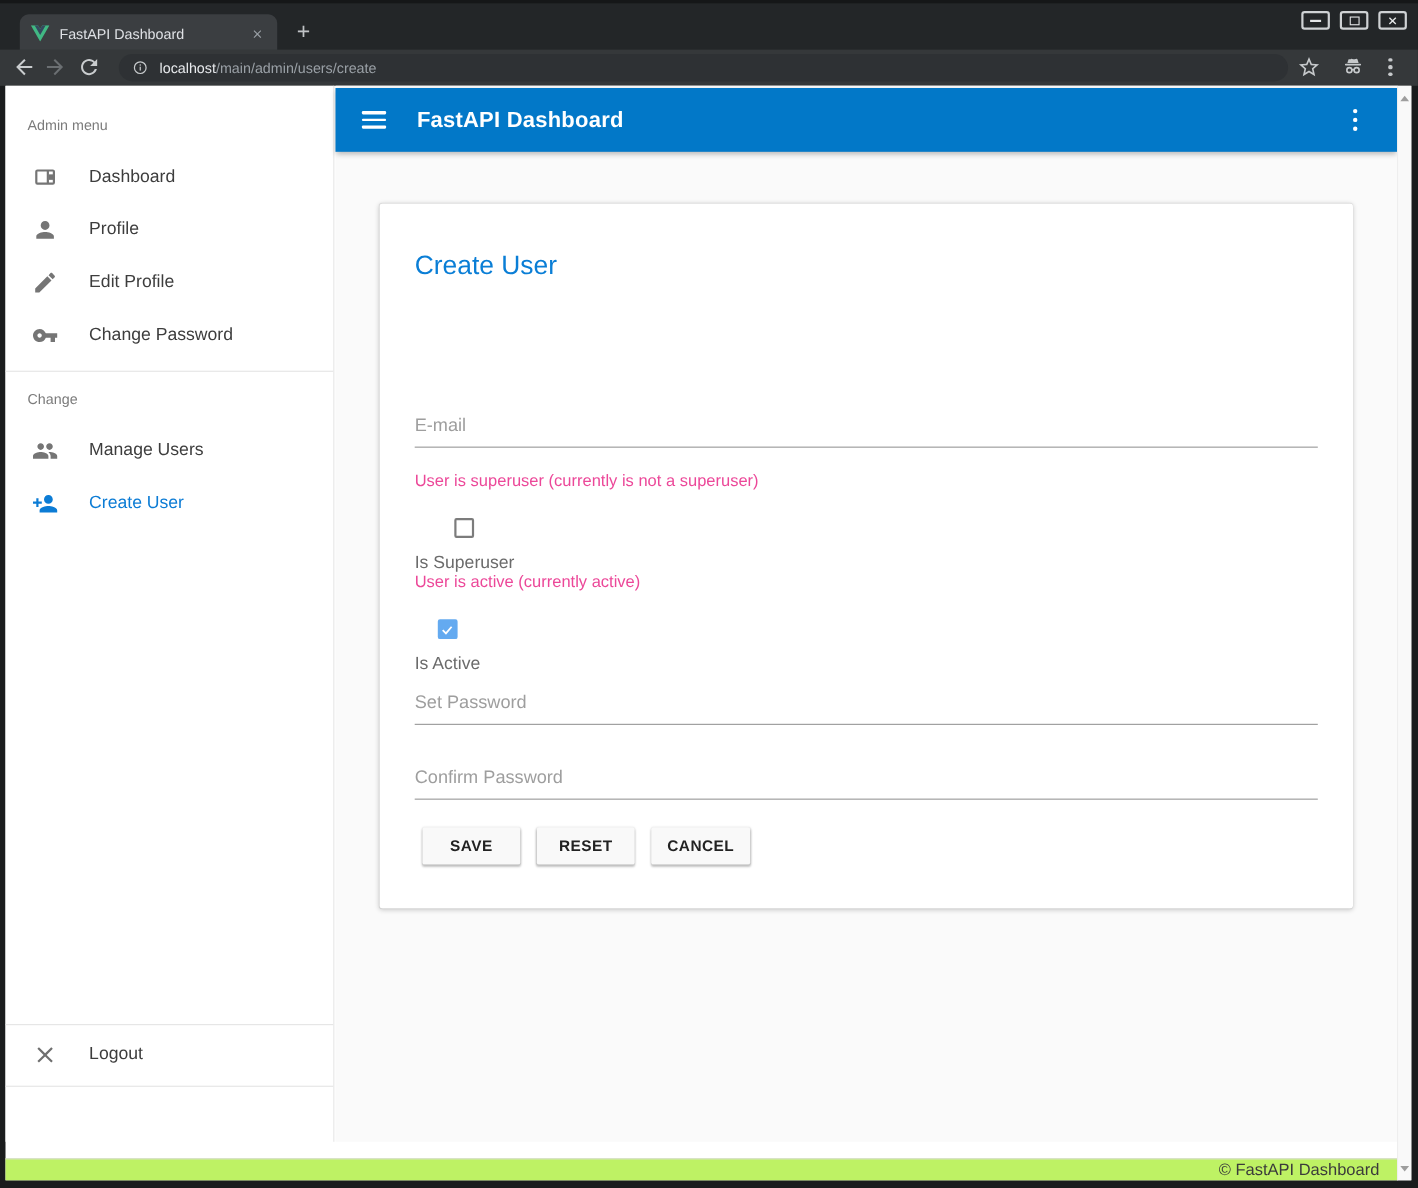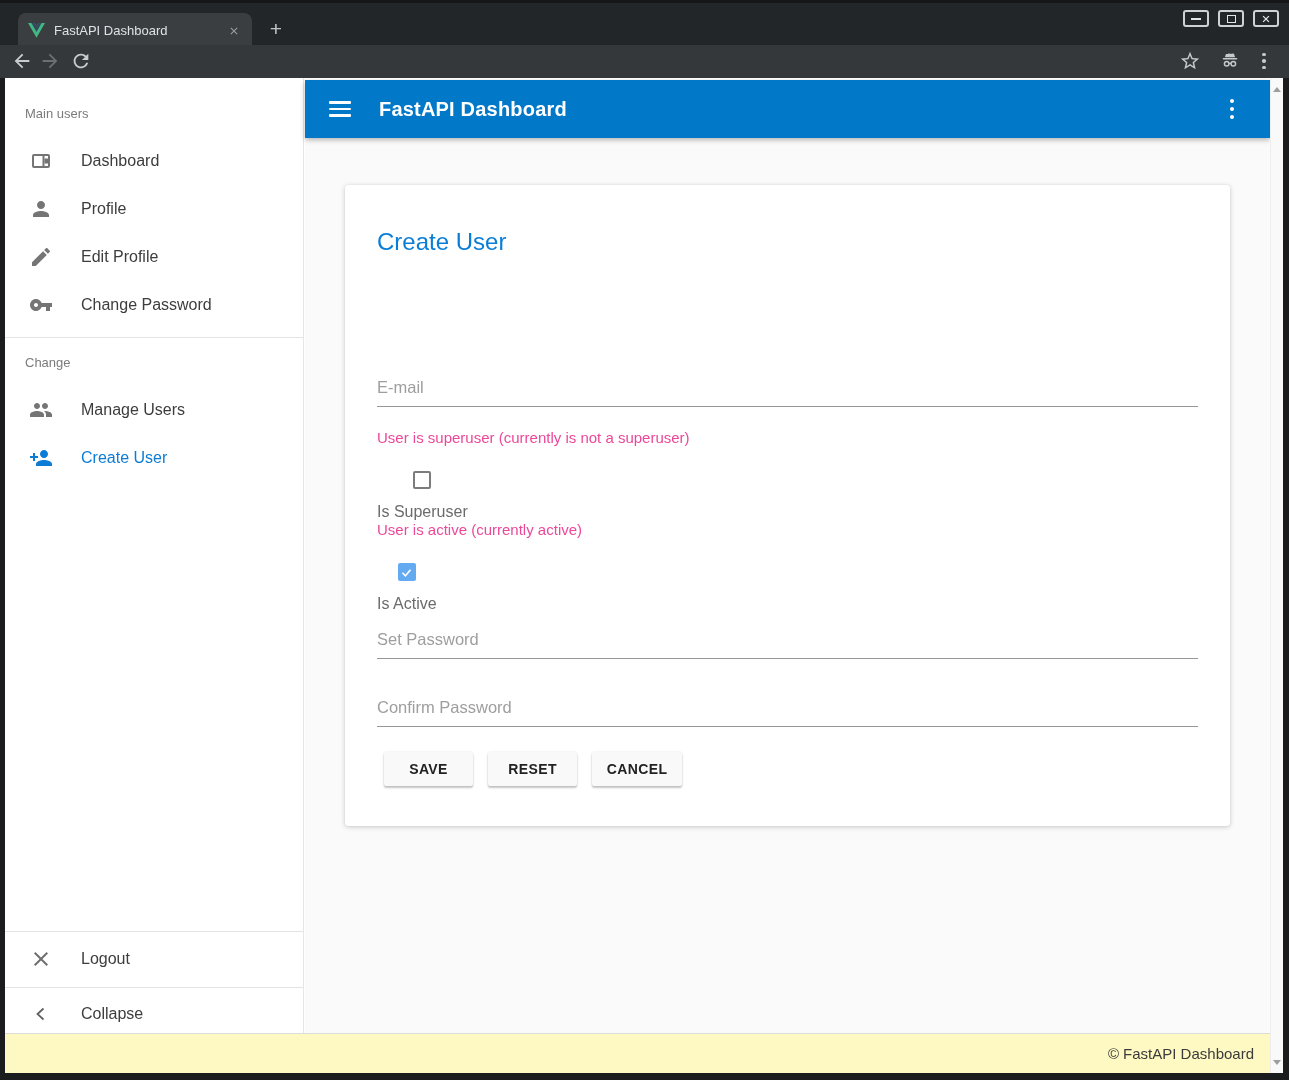--- a/index.html
+++ b/index.html
@@ -51,21 +51,21 @@
   .fld { position:absolute; left:32px; right:32px; height:32px; border:none; border-bottom:1px solid #979797; background:transparent; font-size:16.5px; color:#333; font-family:"Liberation Sans", sans-serif; padding:0 0 6px 0; outline:none; }
   .fld::placeholder { color:#9e9e9e; opacity:1; }
   .helper { position:absolute; left:32px; font-size:15px; color:#ec4899;text-align:center; }
   .cbrow { position:absolute; left:32px; display:flex; align-items:center; gap:14px; cursor:pointer;flex-direction:column; }
   .cbox { width:18px; height:18px; border:2px solid #7c7c7c; border-radius:2px; background:#fff; }
   .cbox.checked { border:2px solid #64aaf0; background:#64aaf0; display:flex; align-items:center; justify-content:center; }
   .cblabel { font-size:16px; color:#6b6b6b; }
   .btn { position:absolute; top:567px; height:34px; background:#f9f9f9; border:none; border-radius:2px; box-shadow:0 2px 2px rgba(0,0,0,0.22), 0 0 2px rgba(0,0,0,0.12); font-size:14px; font-weight:700; letter-spacing:0.4px; color:#222; font-family:"Liberation Sans", sans-serif; cursor:pointer; }
 
   
-  .footer { position:absolute; left:0; right:13px; bottom:0; height:40px; background:#fef9c3; border-top:1px solid #dcdcdc; display:flex; align-items:center; justify-content:flex-end; padding-right:16px; }
+  .footer { position:absolute; left:0; right:13px; bottom:0; height:20px; background:#bef264; border-top:1px solid #dcdcdc; display:flex; align-items:center; justify-content:flex-end; padding-right:16px; }
   .footer span { font-size:15px; color:#3b3b3b; }
   .scrollbar { position:absolute; right:0; top:0; bottom:0; width:13px; background:#f9f9f9; border-left:1px solid #eeeeee; }
   .sb-arrow { position:absolute; left:0; width:100%; height:14px; display:flex; align-items:center; justify-content:center; }
   .tri-up { width:0; height:0; border-left:4px solid transparent; border-right:4px solid transparent; border-bottom:5px solid #9e9e9e; }
   .tri-down { width:0; height:0; border-left:4px solid transparent; border-right:4px solid transparent; border-top:5px solid #9e9e9e; }
 </style>
 </head>
 <body>
 
 <div id="window">
@@ -103,20 +103,28 @@
     <svg class="nav-ico" style="left:11px;" viewBox="0 0 24 24">
         <path fill="#c9ccce" d="M20 11H7.83l5.59-5.59L12 4l-8 8 8 8 1.41-1.41L7.83 13H20v-2z"></path>
       </svg>
     <svg class="nav-ico" style="left:39px;" viewBox="0 0 24 24">
         <path fill="#6b6f72" d="M12 4l-1.41 1.41L16.17 11H4v2h12.17l-5.58 5.59L12 20l8-8z"></path>
       </svg>
     <svg class="nav-ico" style="left:70px;" viewBox="0 0 24 24">
         <path fill="#c9ccce" d="M17.65 6.35C16.2 4.9 14.21 4 12 4c-4.42 0-7.99 3.58-7.99 8s3.57 8 7.99 8c3.73 0 6.84-2.55 7.73-6h-2.08c-.82 2.33-3.04 4-5.65 4-3.31 0-6-2.69-6-6s2.69-6 6-6c1.66 0 3.14.69 4.22 1.78L13 11h7V4l-2.35 2.35z"></path>
       </svg>
 
+    <div class="urlbar">
+      <svg width="15" height="15" viewBox="0 0 24 24">
+          <circle cx="12" cy="12" r="8.5" fill="none" stroke="#c6c9cb" stroke-width="1.8"></circle>
+          <rect x="11.1" y="10.6" width="1.8" height="5.6" fill="#c6c9cb"></rect>
+          <rect x="11.1" y="7.2" width="1.8" height="1.9" fill="#c6c9cb"></rect>
+        </svg>
+      <span class="url-text"><span class="url-host">localhost</span><span class="url-path">/main/admin/users/create</span></span>
+    </div>
 
     <svg class="tb-right" style="right:88px;" viewBox="0 0 24 24">
         <path fill="#c6c9cb" d="M22 9.24l-7.19-.62L12 2 9.19 8.63 2 9.24l5.46 4.73L5.82 21 12 17.27 18.18 21l-1.63-7.03L22 9.24zM12 15.4l-3.76 2.27 1-4.28-3.32-2.88 4.38-.38L12 6.1l1.71 4.04 4.38.38-3.32 2.88 1 4.28L12 15.4z"></path>
       </svg>
     <svg class="tb-right" style="right:48px;" viewBox="0 0 24 24">
         <path fill="#c6c9cb" d="M7.6 4.3L6.4 8h11.2l-1.2-3.7c-.13-.42-.56-.66-.99-.55l-1.71.43c-.5.13-1.1.13-1.6 0l-1.51-.43c-.43-.11-.86.13-.99.55z"></path>
         <rect x="4" y="8.6" width="16" height="1.7" rx=".85" fill="#c6c9cb"></rect>
         <circle cx="8.4" cy="15" r="2.5" fill="none" stroke="#c6c9cb" stroke-width="1.6"></circle>
         <circle cx="15.6" cy="15" r="2.5" fill="none" stroke="#c6c9cb" stroke-width="1.6"></circle>
         <path d="M10.9 14.6h2.2" stroke="#c6c9cb" stroke-width="1.4"></path>
@@ -124,21 +132,21 @@
     <div class="tb-right" style="right:14px; display:flex; flex-direction:column; align-items:center; justify-content:center; gap:3px;">
       <i style="width:3.5px;height:3.5px;background:#c6c9cb;border-radius:50%;"></i>
       <i style="width:3.5px;height:3.5px;background:#c6c9cb;border-radius:50%;"></i>
       <i style="width:3.5px;height:3.5px;background:#c6c9cb;border-radius:50%;"></i>
     </div>
   </div>
 
   <div class="page">
 
     <div class="sidebar">
-      <div class="section-label" style="top:28px;">Main users</div>
+      <div class="section-label" style="top:28px;">Admin menu</div>
 
       <div class="nav-row" style="top:59px;">
         <svg class="ic" viewBox="0 0 24 24">
             <rect x="4" y="6" width="16" height="12" rx="1" fill="none" stroke="#757575" stroke-width="2"></rect>
             <path d="M14.5 6v12" stroke="#757575" stroke-width="2"></path>
             <rect x="15.5" y="9.5" width="4.5" height="5" fill="#757575"></rect>
           </svg>
         <span class="lbl">Dashboard</span>
       </div>
 
@@ -182,26 +190,20 @@
 
       <div class="divider" style="top:853px;"></div>
       <div class="nav-row" style="top:857px;">
         <svg class="ic" viewBox="0 0 24 24">
             <path fill="#6f6f6f" d="M19 6.41L17.59 5 12 10.59 6.41 5 5 6.41 10.59 12 5 17.59 6.41 19 12 13.41 17.59 19 19 17.59 13.41 12z"></path>
           </svg>
         <span class="lbl">Logout</span>
       </div>
 
       <div class="divider" style="top:909px;"></div>
-      <div class="nav-row" style="top:912px;">
-        <svg class="ic" viewBox="0 0 24 24">
-            <polyline points="14.5,6.5 8.5,12 14.5,17.5" fill="none" stroke="#616161" stroke-width="1.8"></polyline>
-          </svg>
-        <span class="lbl">Collapse</span>
-      </div>
     </div>
 
     <div class="main">
       <div class="white-sliver"></div>
       <div class="appbar">
         <div class="hamburger">
             <span></span>
             <span></span>
             <span></span>
           </div>

